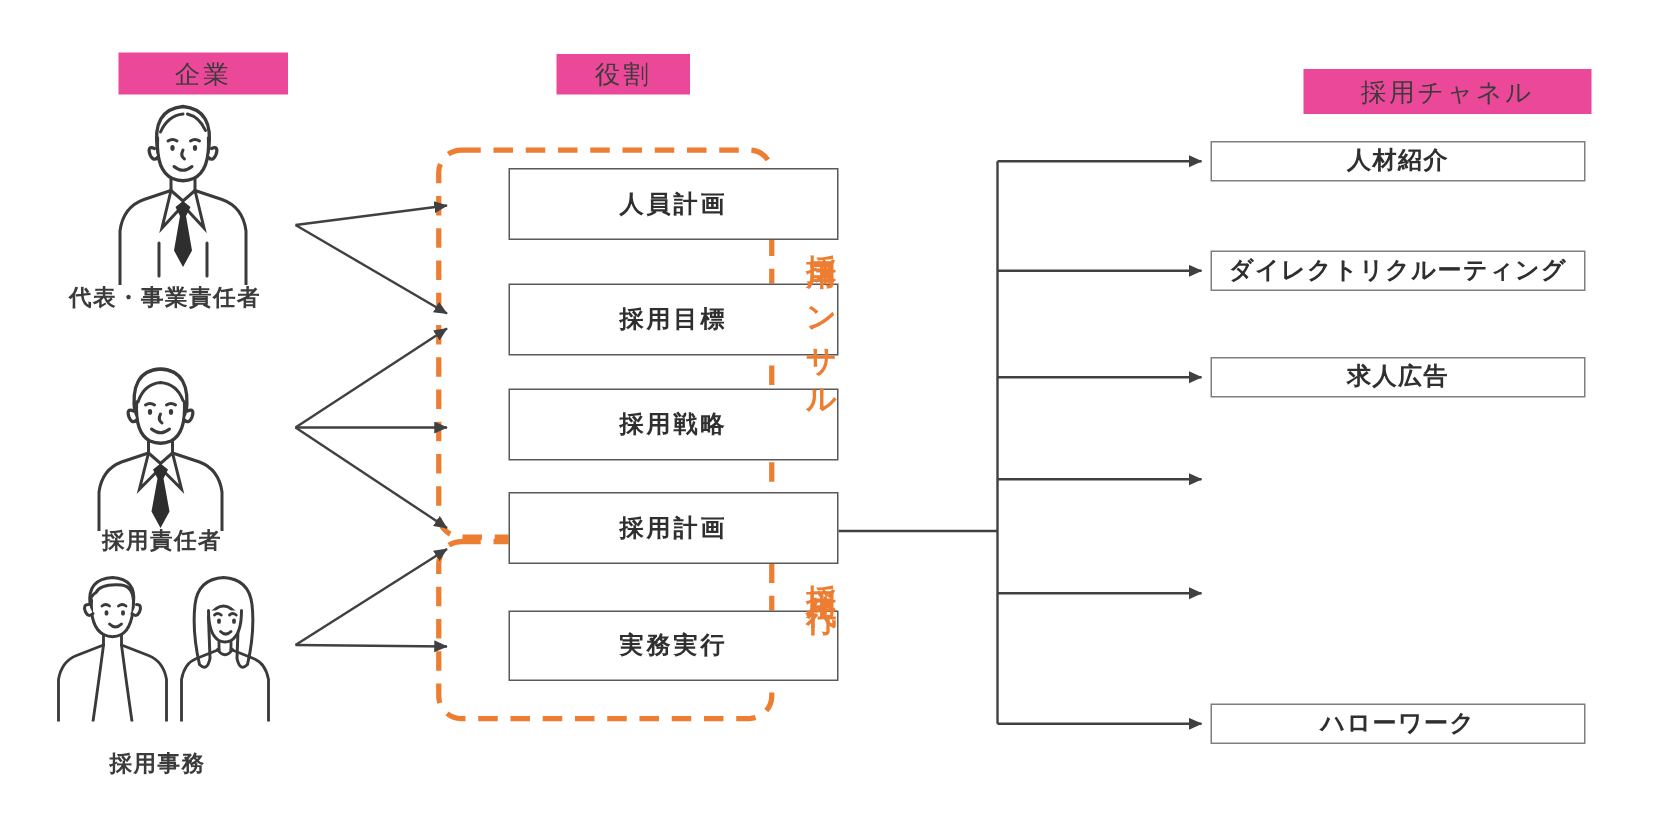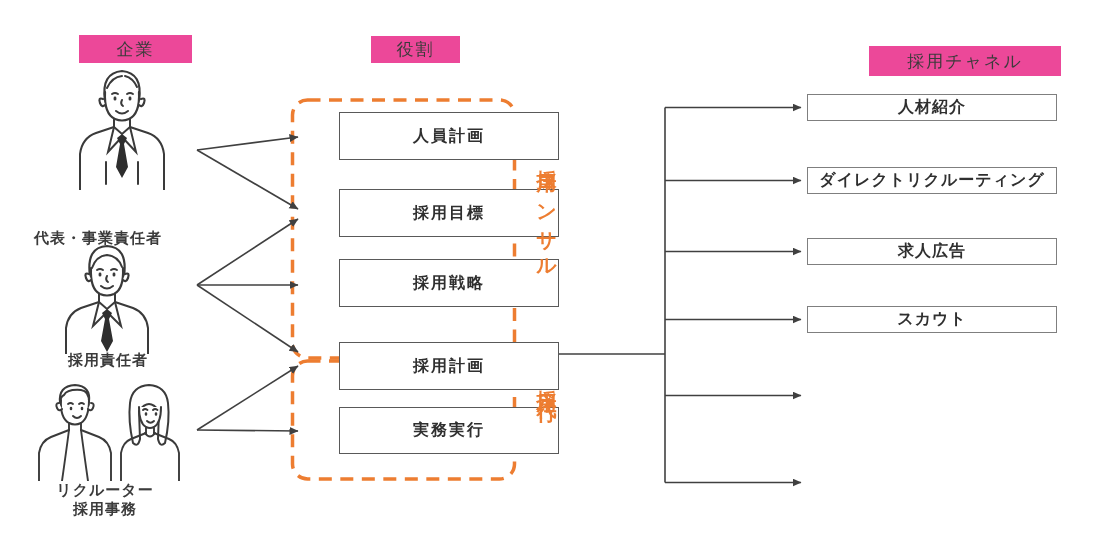--- a/index.html
+++ b/index.html
@@ -123,21 +123,21 @@
       <path d="M52 36 q-2 4 1 6"></path>
       <path d="M46 47 q6 5 12 0"></path>
       <path d="M44 55 V63 M60 55 V63"></path>
       <path d="M44 63 L26 69 Q12 74 10 90 L10 126 M60 63 L78 69 Q92 74 94 90 L94 126"></path>
       <path d="M44 63 L38 88 L51 74 M60 63 L66 88 L53 74"></path>
       <path d="M44 63 L52 70 L60 63"></path>
       <path d="M36 98 V120 M68 98 V120"></path>
     </g>
     <polygon points="52,70 47,74 50,80 46,103 52,114 58,103 54,80 57,74" fill="#2e2e2e"></polygon>
   </svg>
-  <div class="abs person-label" style="left:8px;top:189px;width:180px;margin-top:40px;">代表・事業責任者</div>
+  <div class="abs person-label" style="left:20px;top:189px;width:180px;">代表・事業責任者</div>
 
   <svg class="abs illus" style="left:56px;top:242px;" width="102" height="112" viewBox="0 0 102 112">
     <g fill="#ffffff" stroke="#3a3a3a" stroke-width="2.2" stroke-linecap="round" stroke-linejoin="round">
       <path d="M34 34 Q30 5 51 4 Q72 5 68 34"></path>
       <path d="M35 26 Q34 47 44 52 Q51 55 58 52 Q68 47 67 26"></path>
       <path d="M33 32 q-5 -2 -3 4 q2 5 5 2"></path>
       <path d="M69 32 q5 -2 3 4 q-2 5 -5 2"></path>
     </g>
     <g fill="none" stroke="#3a3a3a" stroke-width="2" stroke-linecap="round">
       <path d="M36 26 Q40 14 51 13 Q62 14 66 25"></path>
@@ -177,30 +177,29 @@
     </g>
     <g fill="none" stroke="#3a3a3a" stroke-width="1.9" stroke-linecap="round">
       <path d="M110 29 q2 -2 4.5 0 M120 29 q2 -2 4.5 0"></path>
       <path d="M113 32.5 l0 1.1 M123 32.5 l0 1.1" stroke-width="2.5"></path>
       <path d="M114 40 q3.5 3.5 7 0"></path>
       <path d="M113 47 V53 M121 47 V53"></path>
       <path d="M113 52 L98 58 Q90 61 88 72 L88 100 M121 52 L136 58 Q144 61 146 72 L146 100"></path>
       <path d="M112 52 Q117 59 122 52"></path>
     </g>
   </svg>
-  <div class="abs person-label" style="left:25px;top:481px;width:160px;">リクルーター</div>
   <div class="abs person-label" style="left:25px;top:500px;width:160px;">採用事務</div>
 
   <div class="abs role-box" style="top:112px;">人員計画</div>
   <div class="abs role-box" style="top:189px;">採用目標</div>
   <div class="abs role-box" style="top:259px;">採用戦略</div>
-  <div class="abs role-box" style="top:342px;">採用計画</div>
+  <div class="abs role-box" style="top:328px;">採用計画</div>
   <div class="abs role-box" style="top:407px;height:47px;">実務実行</div>
 
   <div class="abs group-label" style="top:154px;height:156px;">採用コンサル</div>
   <div class="abs group-label" style="top:374px;height:104px;">採用代行</div>
 
   <div class="abs chan-box" style="top:94px;">人材紹介</div>
   <div class="abs chan-box" style="top:167px;">ダイレクトリクルーティング</div>
   <div class="abs chan-box" style="top:238px;">求人広告</div>
-  <div class="abs chan-box" style="top:306px;">スカウト</div>
+  <div class="abs chan-box" style="top:469px;">ハローワーク</div>
 
 </div>
 
 </body></html>

